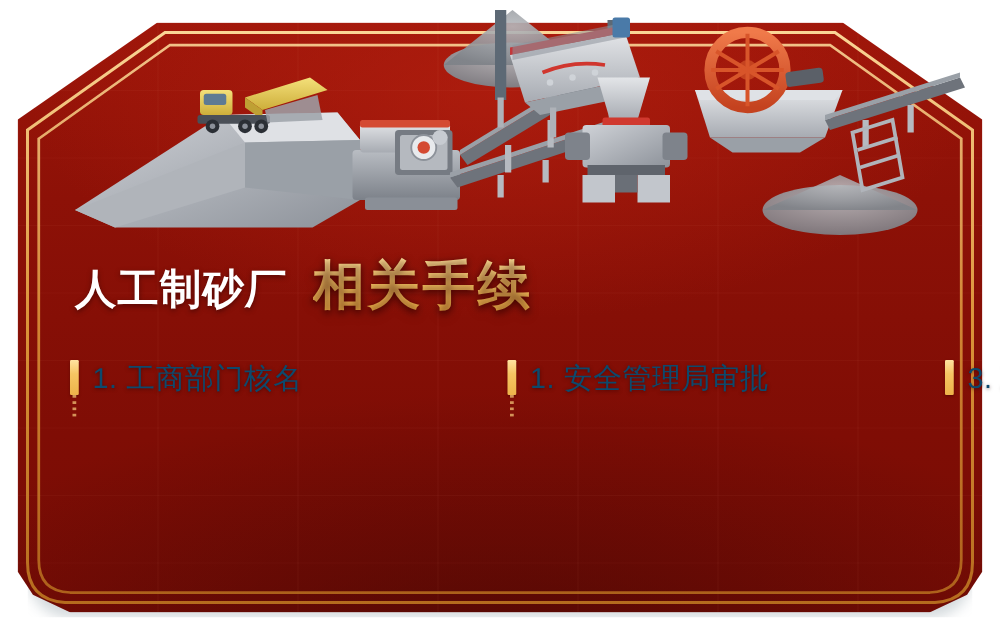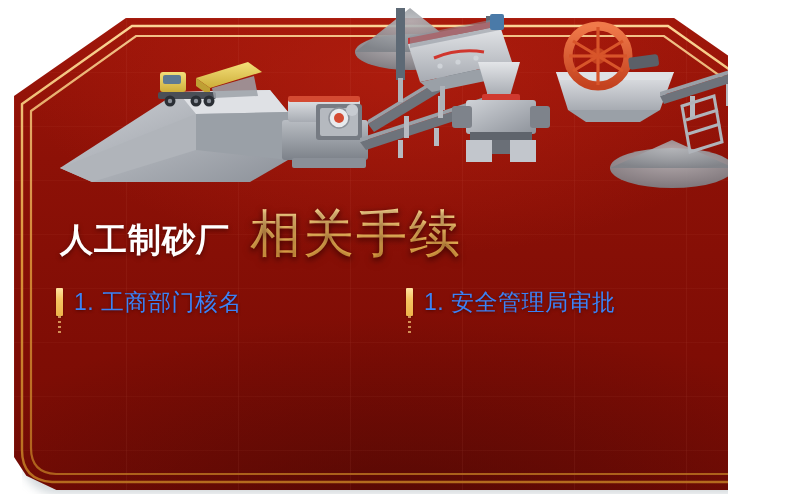--- a/index.html
+++ b/index.html
@@ -1,20 +1,20 @@
 <!DOCTYPE html>
 <html><head>
 <meta charset="utf-8">
 <style>
   * { margin:0; padding:0; box-sizing:border-box; }
   html,body { width:800px; height:500px; overflow:hidden; background:#ffffff; }
   body { font-family:"Liberation Sans","DejaVu Sans",sans-serif; }
 
   #poster {
-    position:relative; width:728px; height:500px;
+    position:relative; width:800px; height:500px;
     background:#ffffff; overflow:hidden;
   }
 
   
   .card-shadow{
     position:absolute; left:22px; top:28px; width:756px; height:466px;
     background:rgba(110,130,140,0.30);
     border-radius:4px 4px 34px 34px;
     clip-path: polygon(0% 16%, 14% 0%, 86% 0%, 100% 16%, 100% 100%, 0% 100%);
     filter:blur(5px);
@@ -58,21 +58,21 @@
     position:absolute; left:60px; top:200px; height:54px;
     display:flex; align-items:baseline; gap:20px;
     white-space:nowrap;
   }
   .headline .h-white{
     font-size:33px; font-weight:bold; color:#ffffff;
     letter-spacing:1px;
     text-shadow:0 2px 4px rgba(40,0,0,.55);
   }
   .headline .h-gold{
-    font-size:51px; font-weight:normal;
+    font-size:42px; font-weight:bold;
     color:#f7c96d;
     background:linear-gradient(180deg,#ffe6a8 0%, #f6c263 46%, #e9a53c 100%);
     -webkit-background-clip:text; background-clip:text;
     -webkit-text-fill-color:transparent;
     letter-spacing:2px;
     text-shadow:0 2px 5px rgba(40,0,0,.45);
     filter:drop-shadow(0 2px 3px rgba(50,2,0,.5));
   }
 
   
@@ -91,21 +91,21 @@
     border-radius:1px;
     box-shadow:0 1px 2px rgba(40,0,0,.4);
   }
   .item .dots{
     position:absolute; left:2px; top:44px; width:3px; height:18px;
     background-image:linear-gradient(#f0bf73 50%, transparent 0);
     background-size:3px 5px; background-repeat:repeat-y;
     opacity:.75;
   }
   .item .txt{
-    margin-left:11px; font-size:23px; color:#3b82f6;
+    margin-left:11px; font-size:23px; color:#0c4a6e;
     letter-spacing:.5px; white-space:nowrap;
     text-shadow:0 1px 3px rgba(40,0,0,.55);
     text-align:center;
   }
 </style>
 </head>
 <body>
 
 <div id="poster">
 

